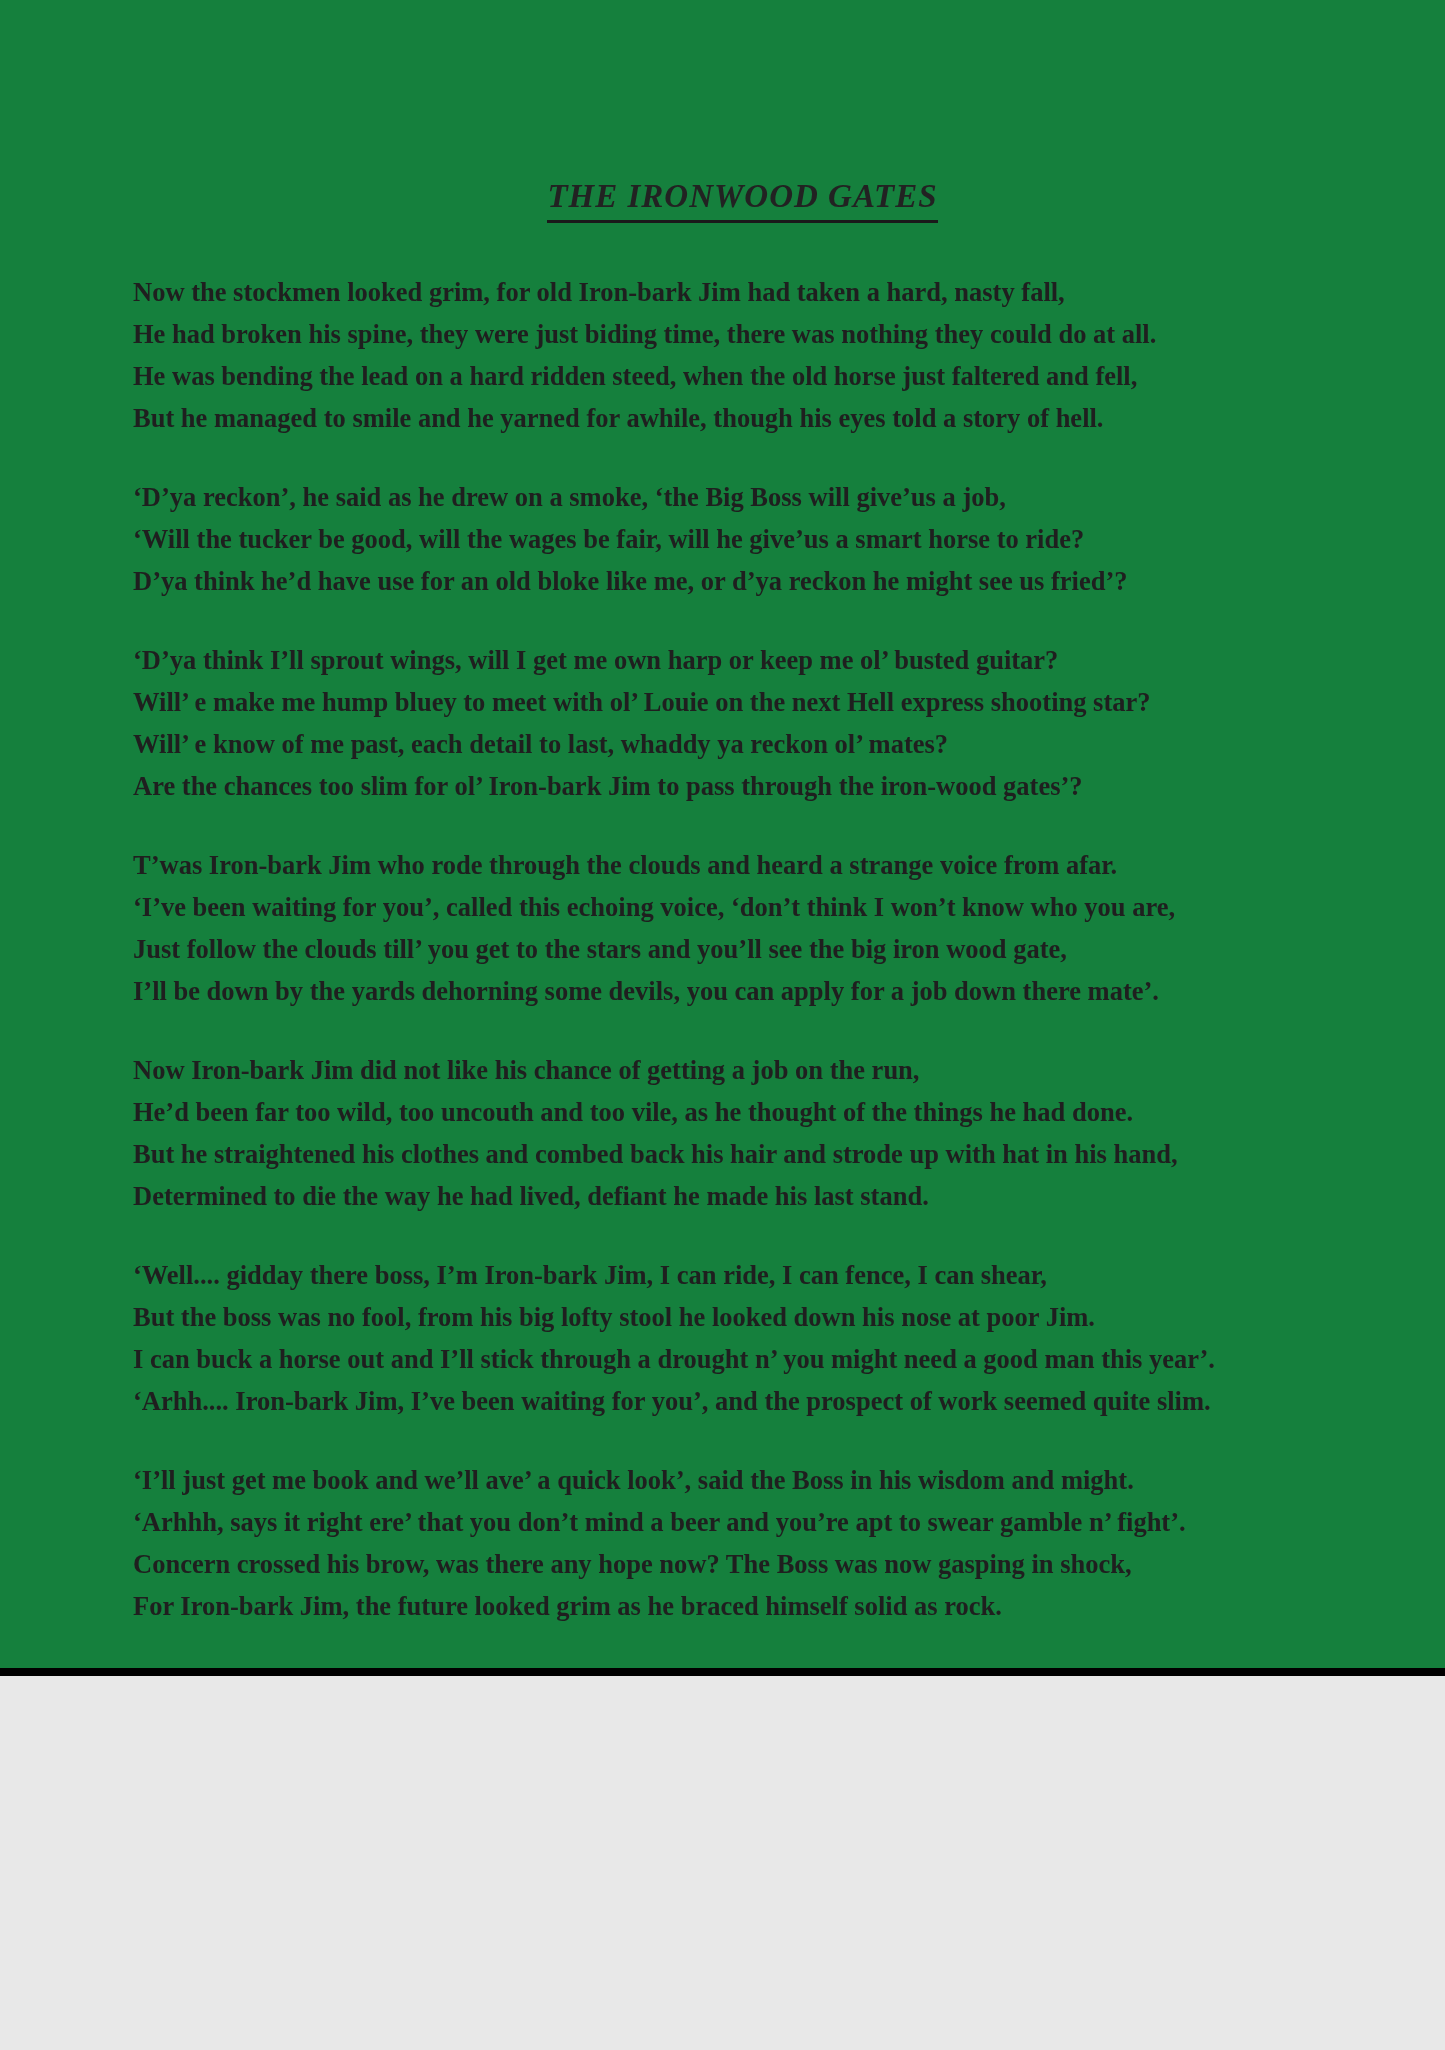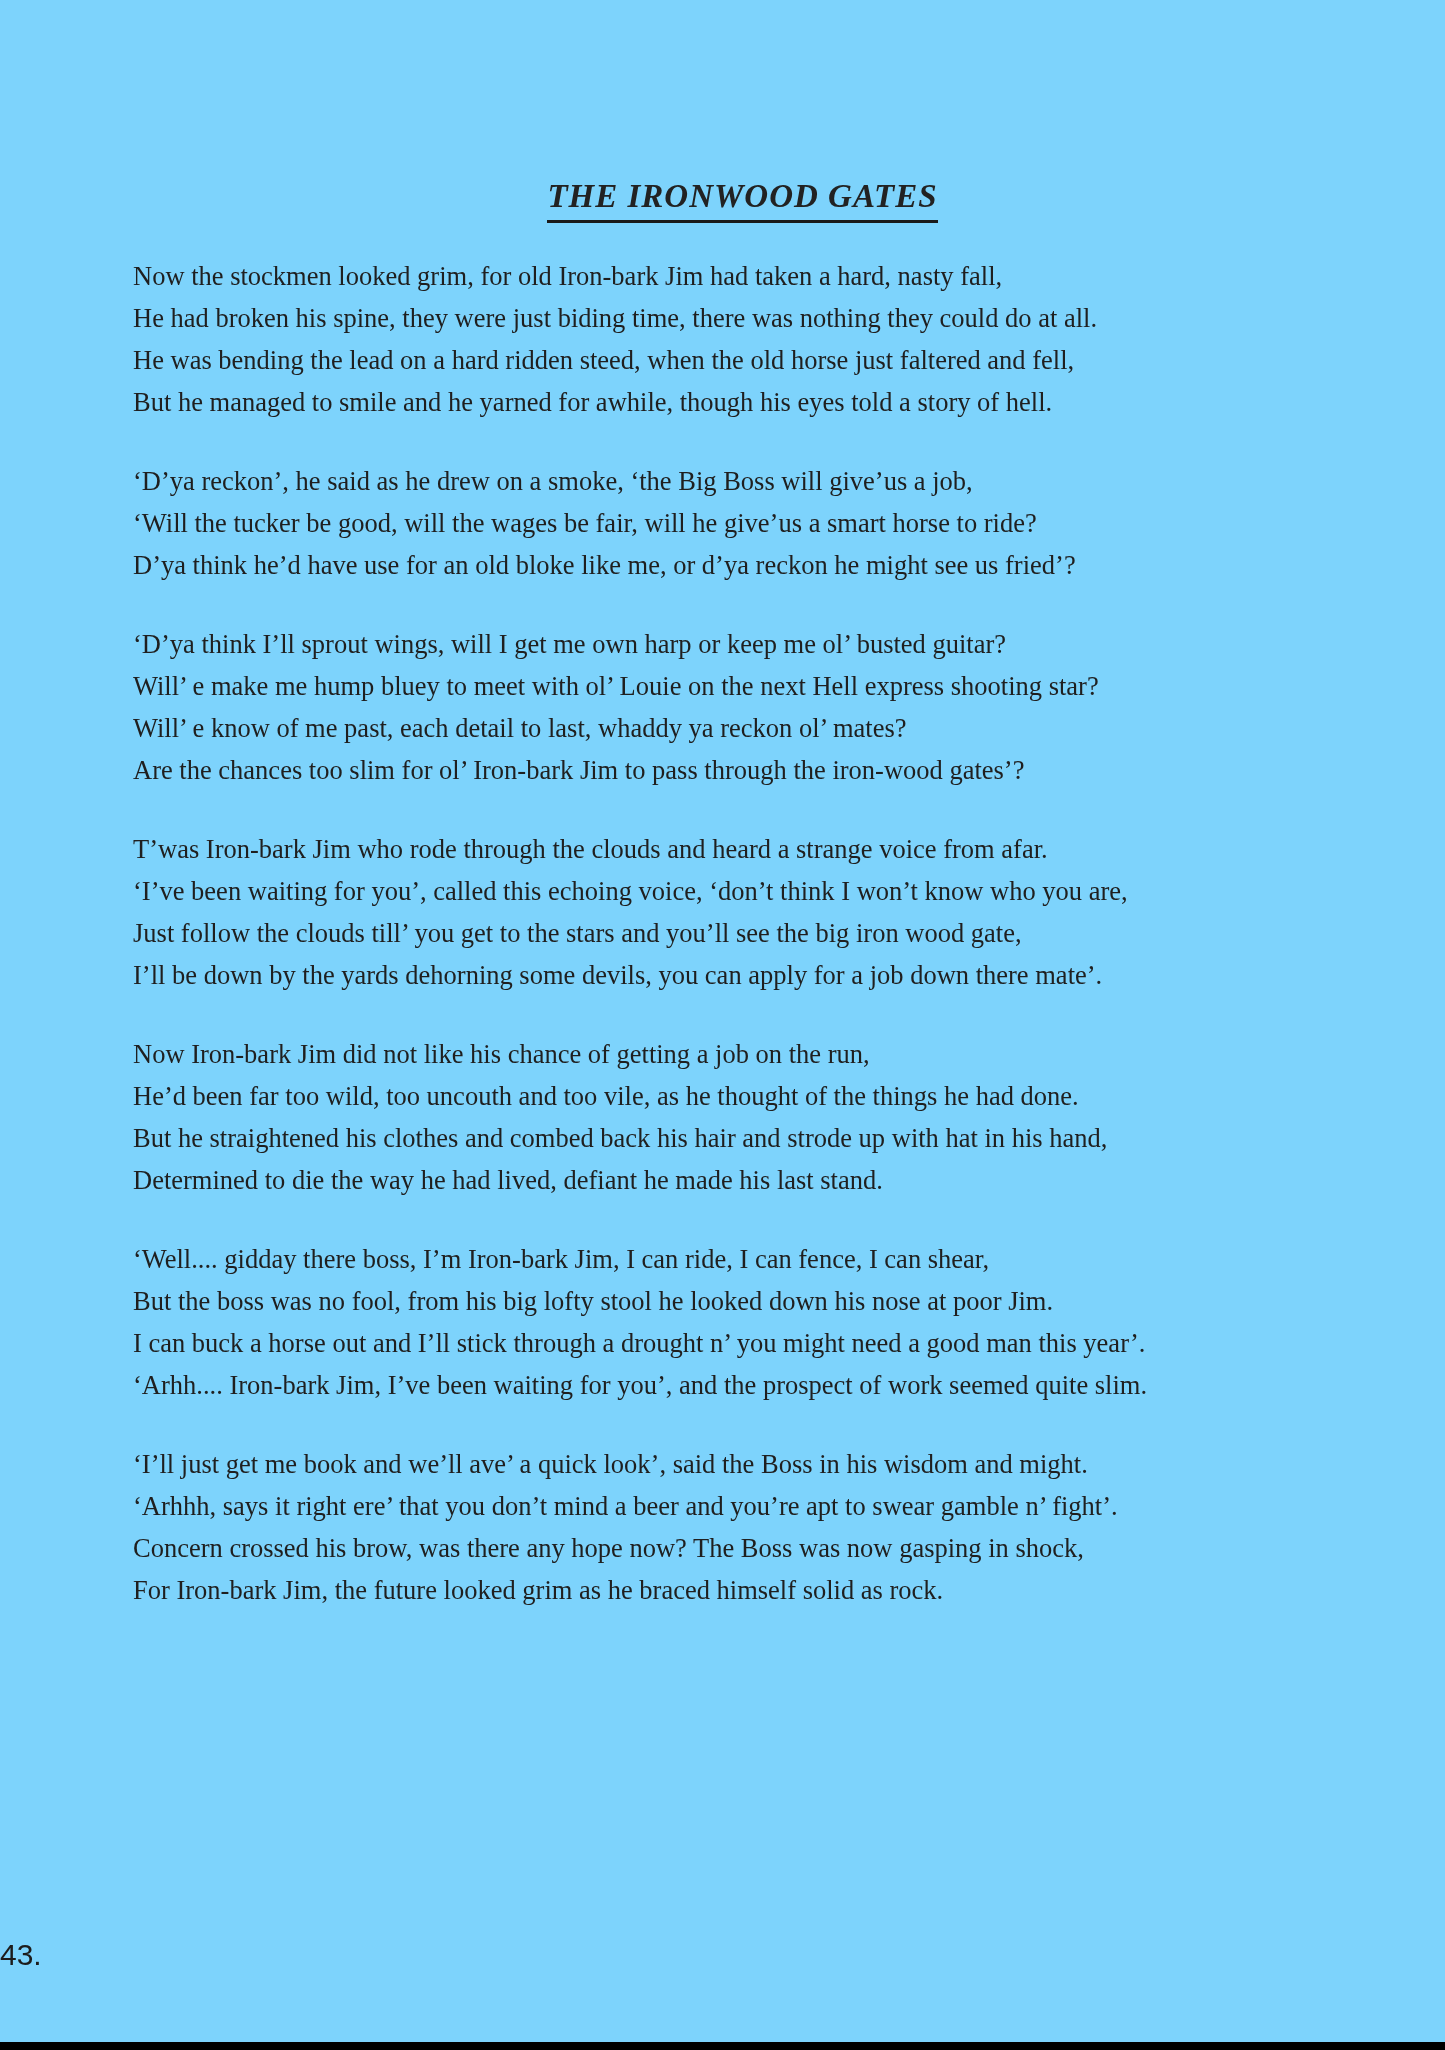--- a/index.html
+++ b/index.html
@@ -3,23 +3,23 @@
 <meta charset="utf-8">
 <style>
   html, body {
     margin: 0;
     padding: 0;
     background: #e8e8e8;
   }
   .page {
     position: relative;
     width: 1445px;
-    height: 2050px;
+    height: 1676px;
     margin: 0 auto;
-    background: #7dd3fc;
+    background: #15803d;
     font-family: "Liberation Serif", serif;
     color: #1f1f1f;
     overflow: hidden;
   }
   .title-wrap {
     padding-top: 178px;
     text-align: center;
   }
   .poem-title {
     display: inline-block;
@@ -27,23 +27,24 @@
     font-family: "Liberation Serif", serif;
     font-size: 33px;
     font-weight: bold;
     font-style: italic;
     letter-spacing: 1px;
     color: #222222;
     border-bottom: 3px solid #1a1a1a;
     padding-bottom: 5px;
   }
   .poem-body {
-    margin-top: 32px;
+    margin-top: 48px;
     padding-left: 133px;
     padding-right: 90px;
+    font-weight: bold;
   }
   .stanza {
     margin: 0 0 37px 0;
   }
   .stanza p {
     margin: 0;
     font-size: 26.5px;
     line-height: 42px;
     white-space: nowrap;
     color: #1f1f1f;

